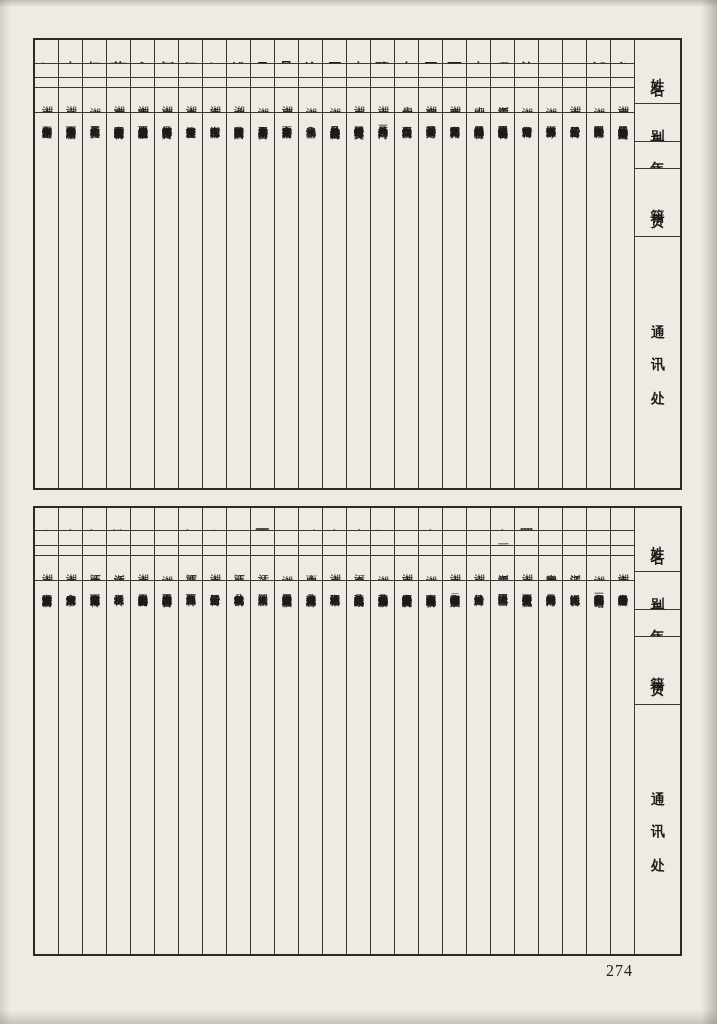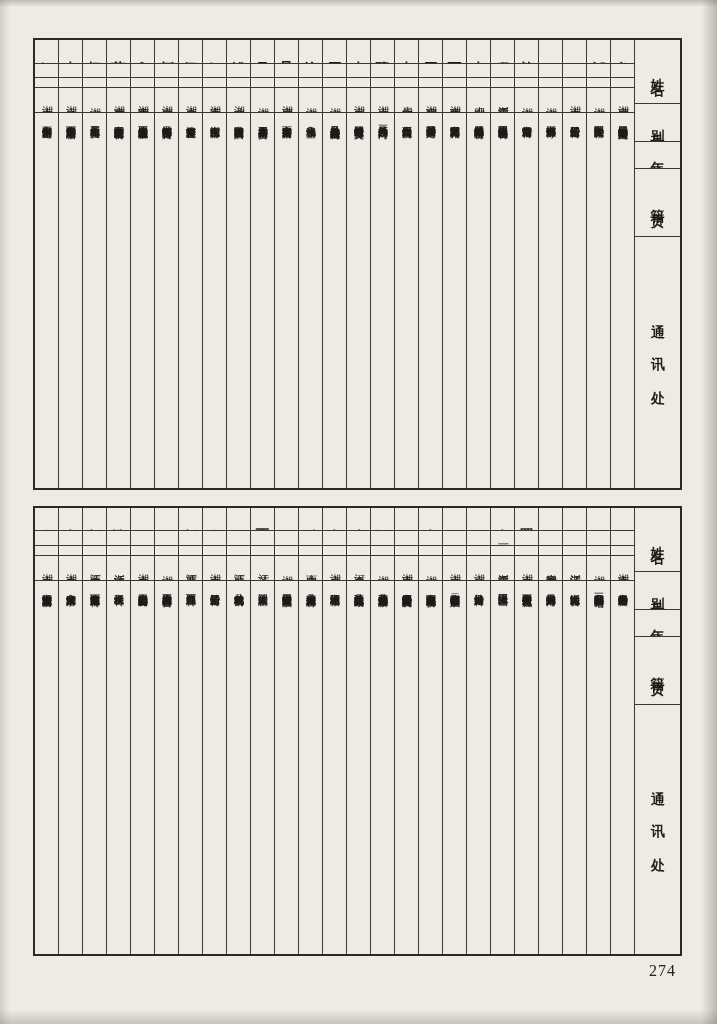--- a/index.html
+++ b/index.html
@@ -55,21 +55,21 @@
   .alias-cell .vtext{font-size:11px;}
   .age-cell .vtext{font-size:12px;letter-spacing:-.08em;}
   .native-cell .vtext{font-size:11px;letter-spacing:.12em;}
   .addr-cell .vtext{font-size:10px;line-height:12px;height:100%;letter-spacing:.02em;}
   
   .hdr-col .vtext{font-size:14px;font-weight:700;letter-spacing:.35em;}
   .hdr-col .addr-cell{align-items:center;padding:0;}
   .hdr-col .addr-cell .vtext{font-size:14px;font-weight:700;height:auto;line-height:1;letter-spacing:2.4em;}
   .page-number{
     position:absolute;top:962px;left:606px;width:70px;
-    font-size:16px;letter-spacing:1px;text-align:right;color:#24231f;
+    font-size:16px;letter-spacing:1px;text-align:left;color:#24231f;
   }
 </style>
 </head>
 <body>
 
 <div class="page">
   <section class="reg-table" id="table-top">
       <div class="person-col hdr-col">
     <div class="cell name-cell">
       <span class="vtext">姓名</span>

